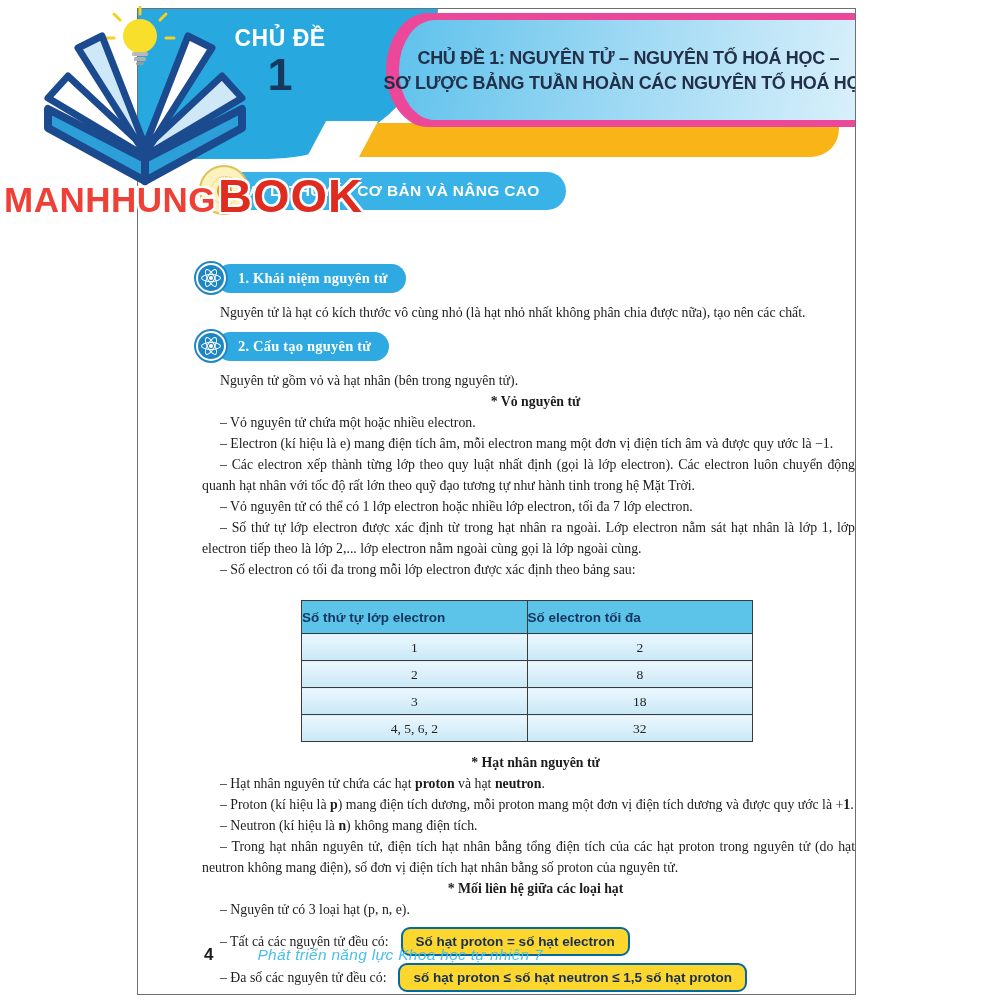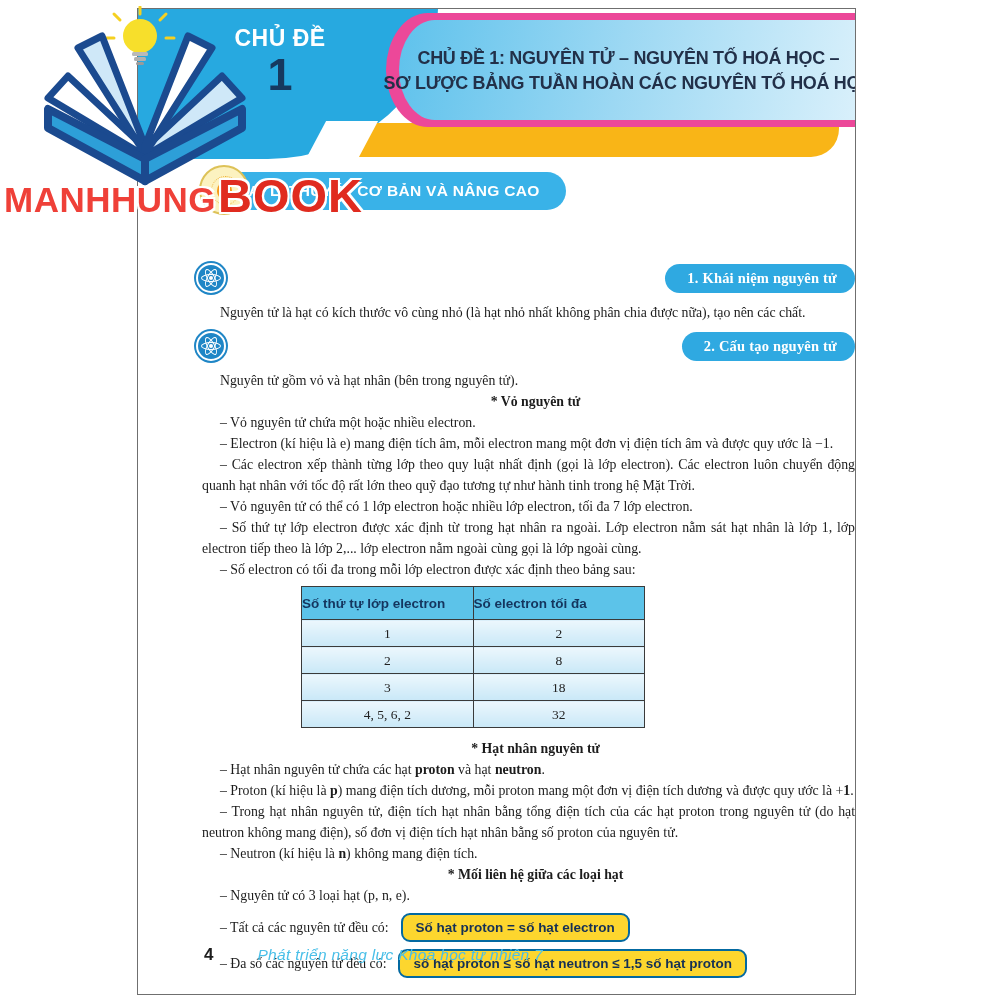--- a/index.html
+++ b/index.html
@@ -39,21 +39,21 @@
                  background:#fcf2c0; border:2px solid #ddc258; border-radius:50%;
                  display:flex; align-items:center; justify-content:center; }
   .bulb { position:relative; width:15px; height:17px; background:#f59a1c;
           border-radius:50% 50% 44% 44%; }
   .bulb::after { content:""; position:absolute; left:3px; bottom:-5px; width:9px; height:5px;
                  background:#e78912; border-radius:0 0 2px 2px; }
   .bulb::before { content:""; position:absolute; left:-6px; top:-6px; width:27px; height:27px;
                   border:1.5px dotted #f0b33c; border-radius:50%; }
 
   
-  .sub-row { position:relative; margin:8px 0 9px -6px; height:30px; display:flex; align-items:center;justify-content:space-between; }
+  .sub-row { position:relative; margin:8px 0 9px -6px; height:30px; display:flex; align-items:center; }
   .atom-circle { position:relative; width:30px; height:30px; border-radius:50%;
                  background:#1f86c6; border:2px solid #ffffff;
                  box-shadow:0 0 0 2px #1f86c6; z-index:2; flex:0 0 auto; }
   .orb { position:absolute; left:50%; top:50%; width:20px; height:8px; margin:-4px 0 0 -10px;
          border:1.4px solid #ffffff; border-radius:50%; }
   .o2 { transform:rotate(60deg); } .o3 { transform:rotate(-60deg); }
   .nucdot { position:absolute; left:50%; top:50%; width:4px; height:4px; margin:-2px 0 0 -2px;
             background:#ffffff; border-radius:50%; }
   .sub-pill { margin-left:-10px; height:29px; background:#2fa9e1; border-radius:15px;
               display:flex; align-items:center; padding:0 18px 0 22px;
@@ -61,21 +61,21 @@
 
   
   .content { position:absolute; left:64px; top:246px; width:653px;
              font-family:"Liberation Serif", serif; font-size:13.8px; line-height:21px;
              color:#1c1c1c; text-align:justify; z-index:3; }
   .para { text-indent:18px; }
   .bhead { font-weight:700; text-indent:14px; text-align:center; }
   .b { font-weight:700; }
 
   
-  .etable { border-collapse:collapse; margin:6px 0 10px 99px; width:344px;
+  .etable { border-collapse:collapse; margin:20px 0 10px 99px; width:452px;
             font-family:"Liberation Serif", serif; }
   .etable th { border:1.6px solid #3a3a3a; height:33px; background:#5cc3e9;
                color:#14355e; font-family:"Liberation Sans", sans-serif;
                font-weight:700; font-size:13.5px; }
   .etable td { border:1.6px solid #3a3a3a; height:27px; text-align:center;
                font-size:13.5px; color:#222;
                background:linear-gradient(180deg,#ecf7fd 0%, #c9e8f7 100%); }
   .etable th:first-child, .etable td:first-child { width:50%; }
 
   
@@ -183,22 +183,22 @@
           <tr>
             <td>4, 5, 6, 2</td>
             <td>32</td>
           </tr>
         </tbody>
       </table>
 
       <p class="bhead">* Hạt nhân nguyên tử</p>
       <p class="para"><span>– Hạt nhân nguyên tử chứa các hạt </span><span class="b">proton</span><span> và hạt </span><span class="b">neutron</span><span>.</span></p>
       <p class="para"><span>– Proton (kí hiệu là </span><span class="b">p</span><span>) mang điện tích dương, mỗi proton mang một đơn vị điện tích dương và được quy ước là +</span><span class="b">1</span><span>.</span></p>
+      <p class="para"><span>– Neutron (kí hiệu là </span><span class="b">n</span><span>) không mang điện tích.</span></p>
       <p class="para">– Trong hạt nhân nguyên tử, điện tích hạt nhân bằng tổng điện tích của các hạt proton trong nguyên tử (do hạt neutron không mang điện), số đơn vị điện tích hạt nhân bằng số proton của nguyên tử.</p>
-      <p class="para"><span>– Neutron (kí hiệu là </span><span class="b">n</span><span>) không mang điện tích.</span></p>
 
       <p class="bhead">* Mối liên hệ giữa các loại hạt</p>
       <p class="para">– Nguyên tử có 3 loại hạt (p, n, e).</p>
 
       <div class="rel-row">
         <span class="para">– Tất cả các nguyên tử đều có:</span>
         <span class="ybox">Số hạt proton = số hạt electron</span>
       </div>
       <div class="rel-row">
         <span class="para">– Đa số các nguyên tử đều có:</span>

